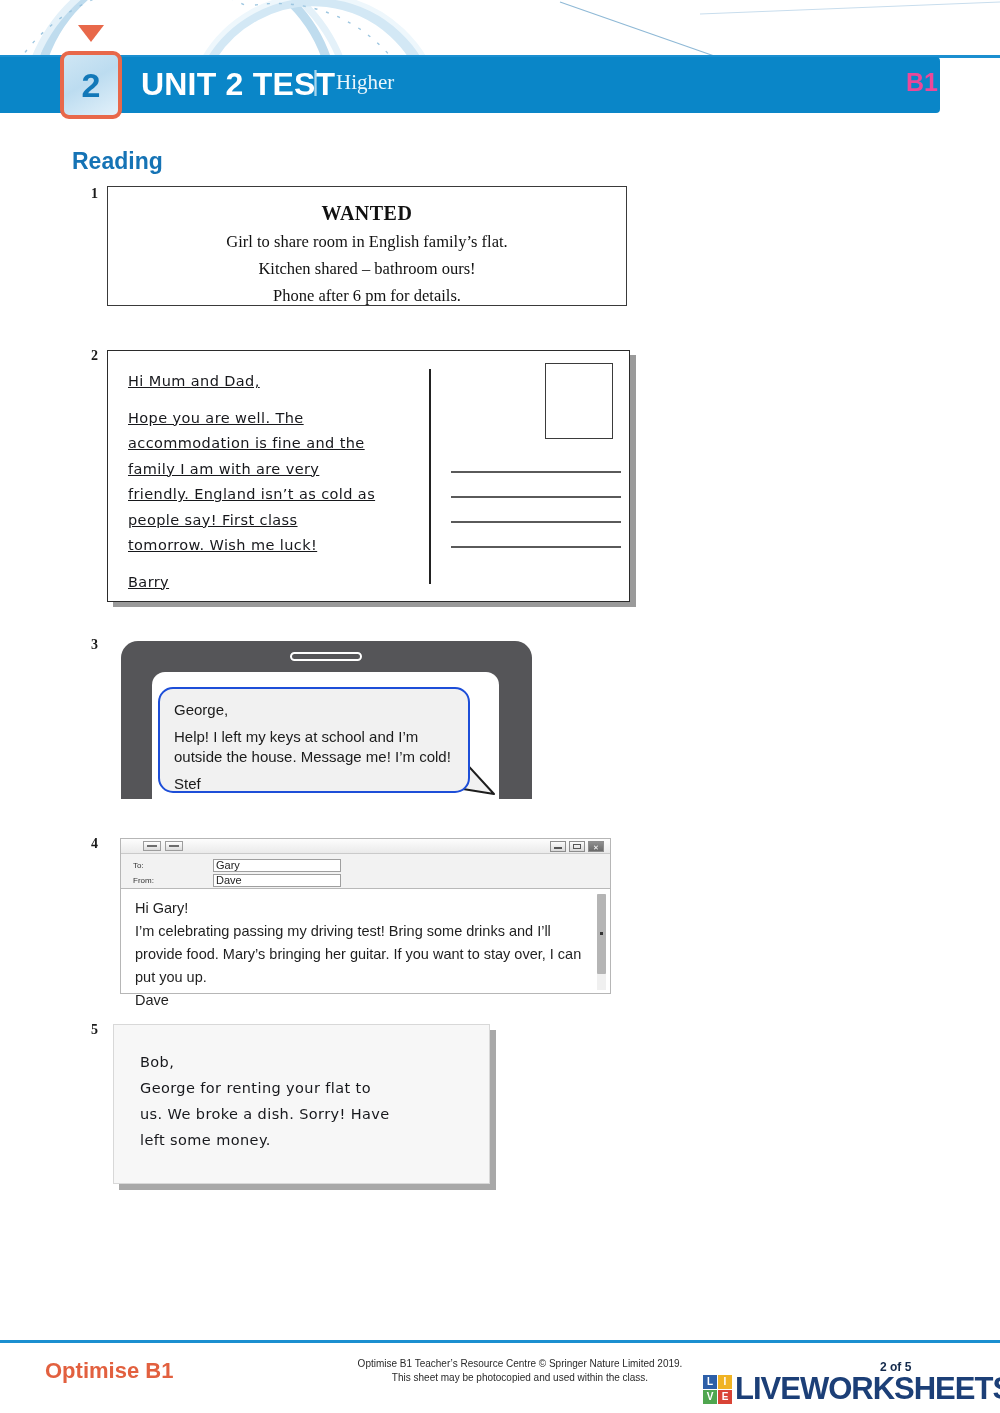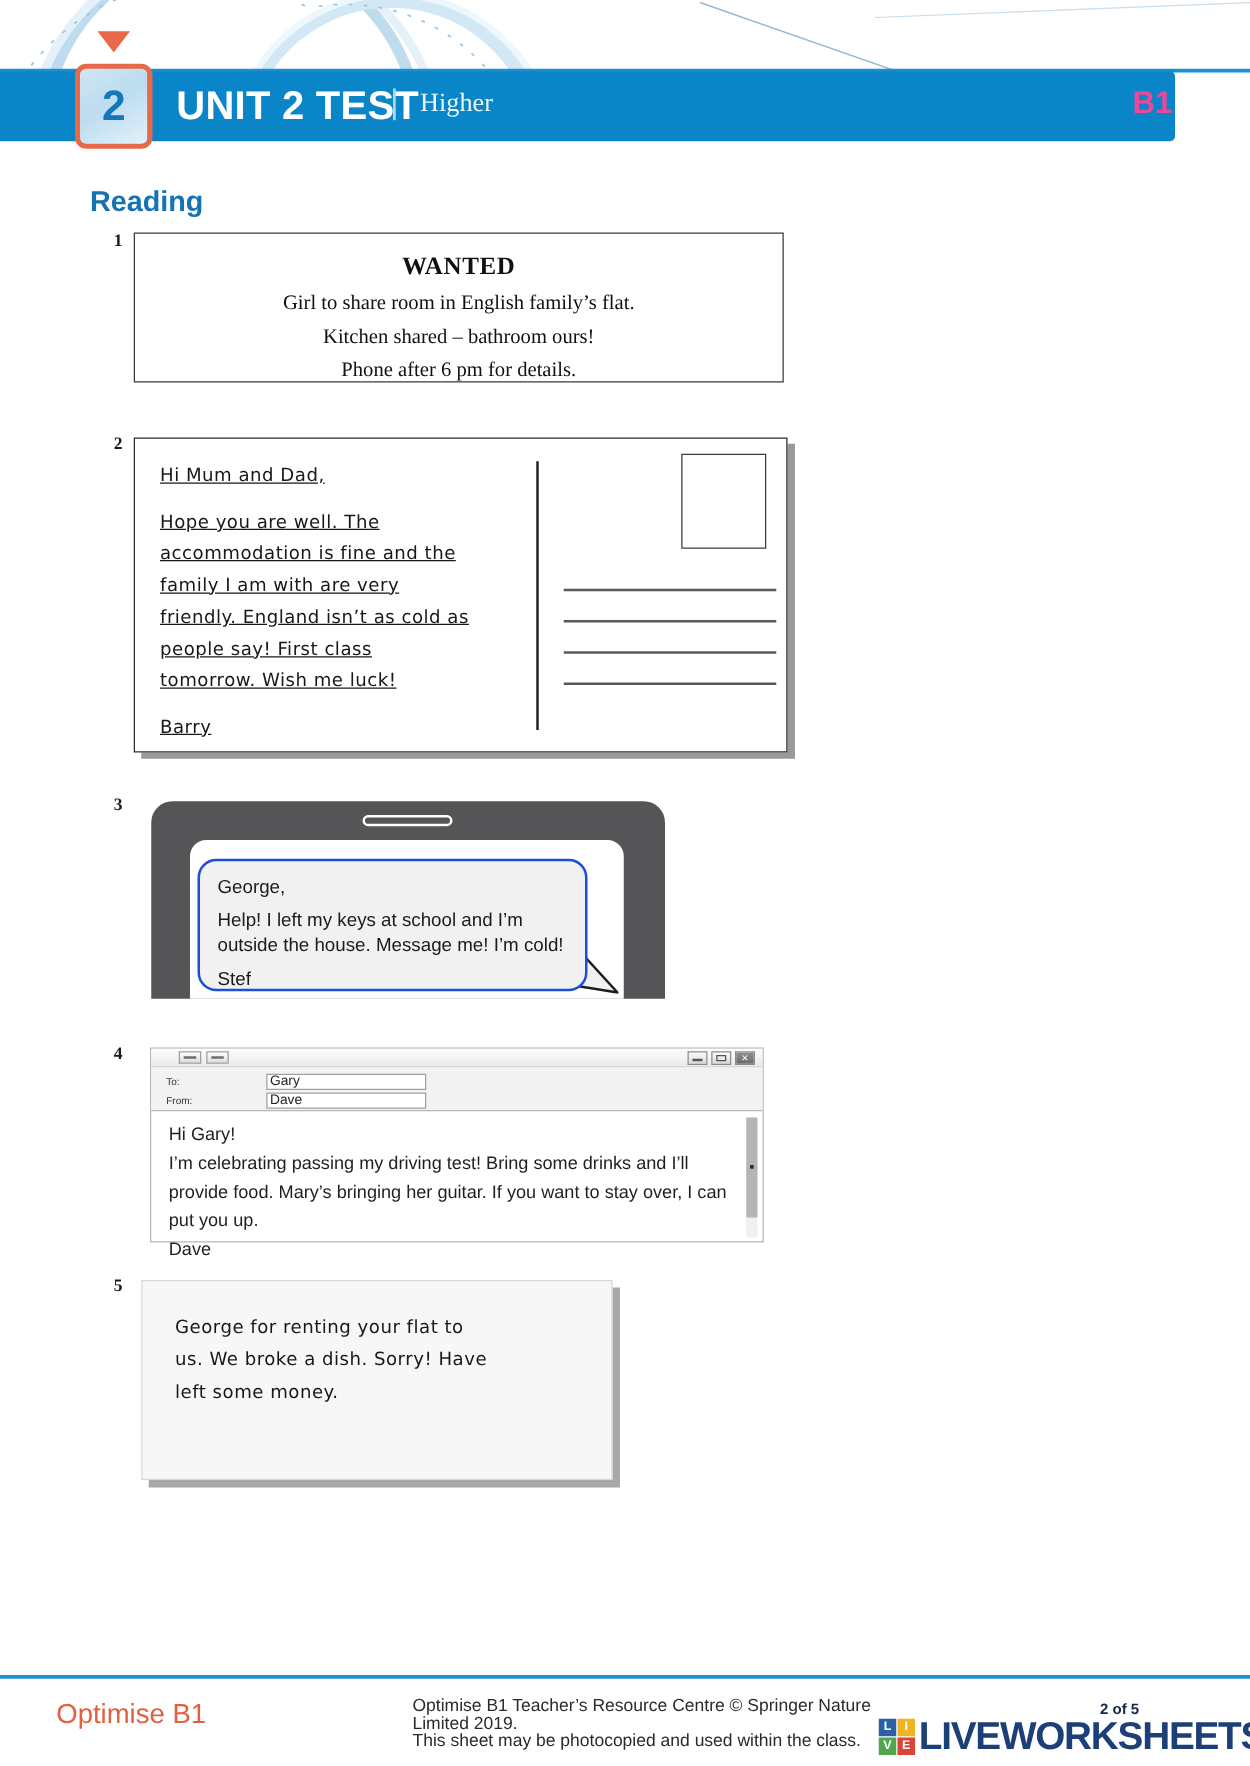--- a/index.html
+++ b/index.html
@@ -439,30 +439,30 @@
     top: 1340px;
     width: 1000px;
     height: 3px;
     background: #1b8fd0;
   }
   .footer-brand {
     position: absolute;
     left: 45px;
     top: 1358px;
     font-size: 22px;
-    font-weight: normal;
+    font-weight: bold;
     color: #e2603f;
   }
   .footer-copy {
     position: absolute;
     left: 330px;
     top: 1357px;
     width: 380px;
-    text-align: left;
-    font-size: 14px;
+    text-align: center;
+    font-size: 10px;
     line-height: 14px;
     color: #2a2a2a;
   }
   .footer-page {
     position: absolute;
     left: 880px;
     top: 1360px;
     font-size: 12px;
     font-weight: bold;
     color: #13294b;
@@ -609,20 +609,21 @@
   </div>
   <div class="email-scroll-track"></div>
   <div class="email-scroll-thumb"></div>
   <div class="email-scroll-dot"></div>
 </div>
 
 <div class="item-num" style="left:78px; top:1022px;">5</div>
 <div class="note-shadow"></div>
 <div class="note">
   <div class="note-hand">
+    <div>Bob,</div>
     <div>George for renting your flat to</div>
     <div>us. We broke a dish. Sorry! Have</div>
     <div>left some money.</div>
   </div>
 </div>
 
 <div class="footer-rule"></div>
 <div class="footer-brand">Optimise B1</div>
 <div class="footer-copy">
   <div>Optimise B1 Teacher’s Resource Centre © Springer Nature Limited 2019.</div>

